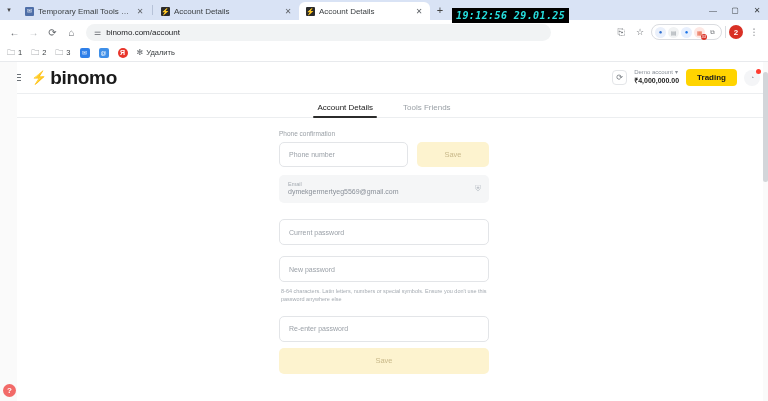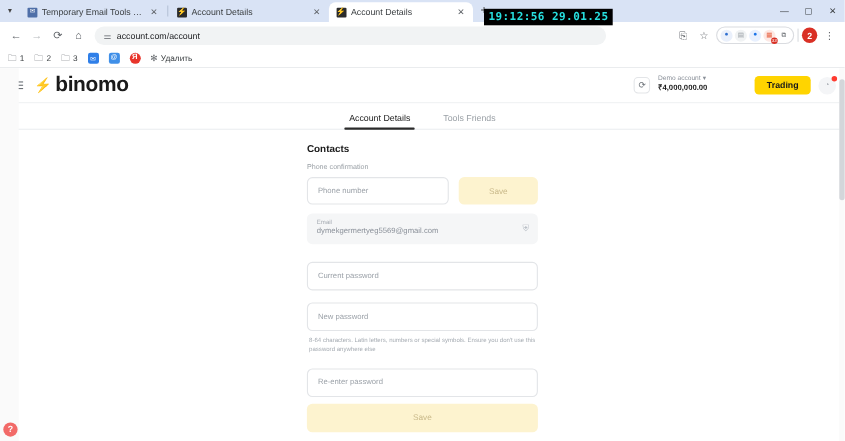--- a/index.html
+++ b/index.html
@@ -130,27 +130,28 @@
     font-size: 6px; color: #fff;
   }
   .bm-circ {
     width: 10px; height: 10px; border-radius: 50%;
     display: flex; align-items: center; justify-content: center;
     font-size: 7px; color: #fff; font-weight: bold;
   }
 
   
   .ts-overlay {
-    position: absolute; left: 440px; top: 8px;
+    position: absolute; left: 452px; top: 8px;
     background: #000; color: #27e0e0;
     font-family: "DejaVu Sans Mono", monospace;
     font-size: 10px; font-weight: bold;
     letter-spacing: 0.4px;
     padding: 2px 4px; z-index: 50;
     white-space: nowrap;
+    font-style: italic;
   }
 
   
   .page {
     position: absolute; top: 62px; left: 0;
     width: 768px; height: 339px;
     background: #ffffff; overflow: hidden;
   }
   .site-header {
     height: 32px; background: #fff;
@@ -177,21 +178,20 @@
   .acct-label {
     font-size: 6px; color: #8a9099;
     display: flex; align-items: center; gap: 2px;
   }
   .acct-bal { font-size: 7px; color: #1a1a1a; font-weight: bold; }
   .trading-btn {
     background: #ffd400; color: #1a1a1a;
     font-size: 8px; font-weight: bold;
     padding: 4px 11px; border-radius: 4px;
     border: none;
-    margin-left: 36px;
   }
   .bell-btn {
     width: 16px; height: 16px; border-radius: 50%;
     background: #f4f5f7; display: flex;
     align-items: center; justify-content: center;
     font-size: 7px; color: #9aa0a6; position: relative;
   }
   .bell-dot {
     position: absolute; top: -1px; right: -1px;
     width: 5px; height: 5px; border-radius: 50%;
@@ -327,21 +327,21 @@
   </div>
 
   <div class="toolbar">
     <div class="nav-btn">←</div>
     <div class="nav-btn dim">→</div>
     <div class="nav-btn">⟳</div>
     <div class="nav-btn">⌂</div>
 
     <div class="omnibox">
       <span class="omni-icon">⚌</span>
-      <span>account.com/account</span>
+      <span>binomo.com/account</span>
     </div>
 
     <div class="tb-right">
       <div class="tb-icon">⎘</div>
       <div class="tb-icon">☆</div>
       <div class="ext-pill">
         <span class="ext" style="background:#eaf0fb;color:#2f6fd0">●</span>
         <span class="ext" style="background:#f1f3f4;color:#9aa0a6">▤</span>
         <span class="ext" style="background:#e8f0fe;color:#1a73e8">●</span>
         <span class="ext" style="background:#fde8e4;color:#e8684a">▦<i class="ext-badge">33</i></span>
@@ -407,21 +407,20 @@
     </div>
 
     <div class="tabs-row">
       <div class="ptab active">Account Details</div>
       <div class="ptab">Tools Friends</div>
     </div>
 
     <div class="content">
       <div class="col">
 
-        <div class="sec-title">Contacts</div>
         <div class="field-label">Phone confirmation</div>
 
         <div class="row">
           <div class="input">Phone number</div>
           <button class="btn-save-sm">Save</button>
         </div>
 
         <div class="input-filled">
           <div class="if-label">Email</div>
           <div class="if-value">dymekgermertyeg5569@gmail.com</div>

